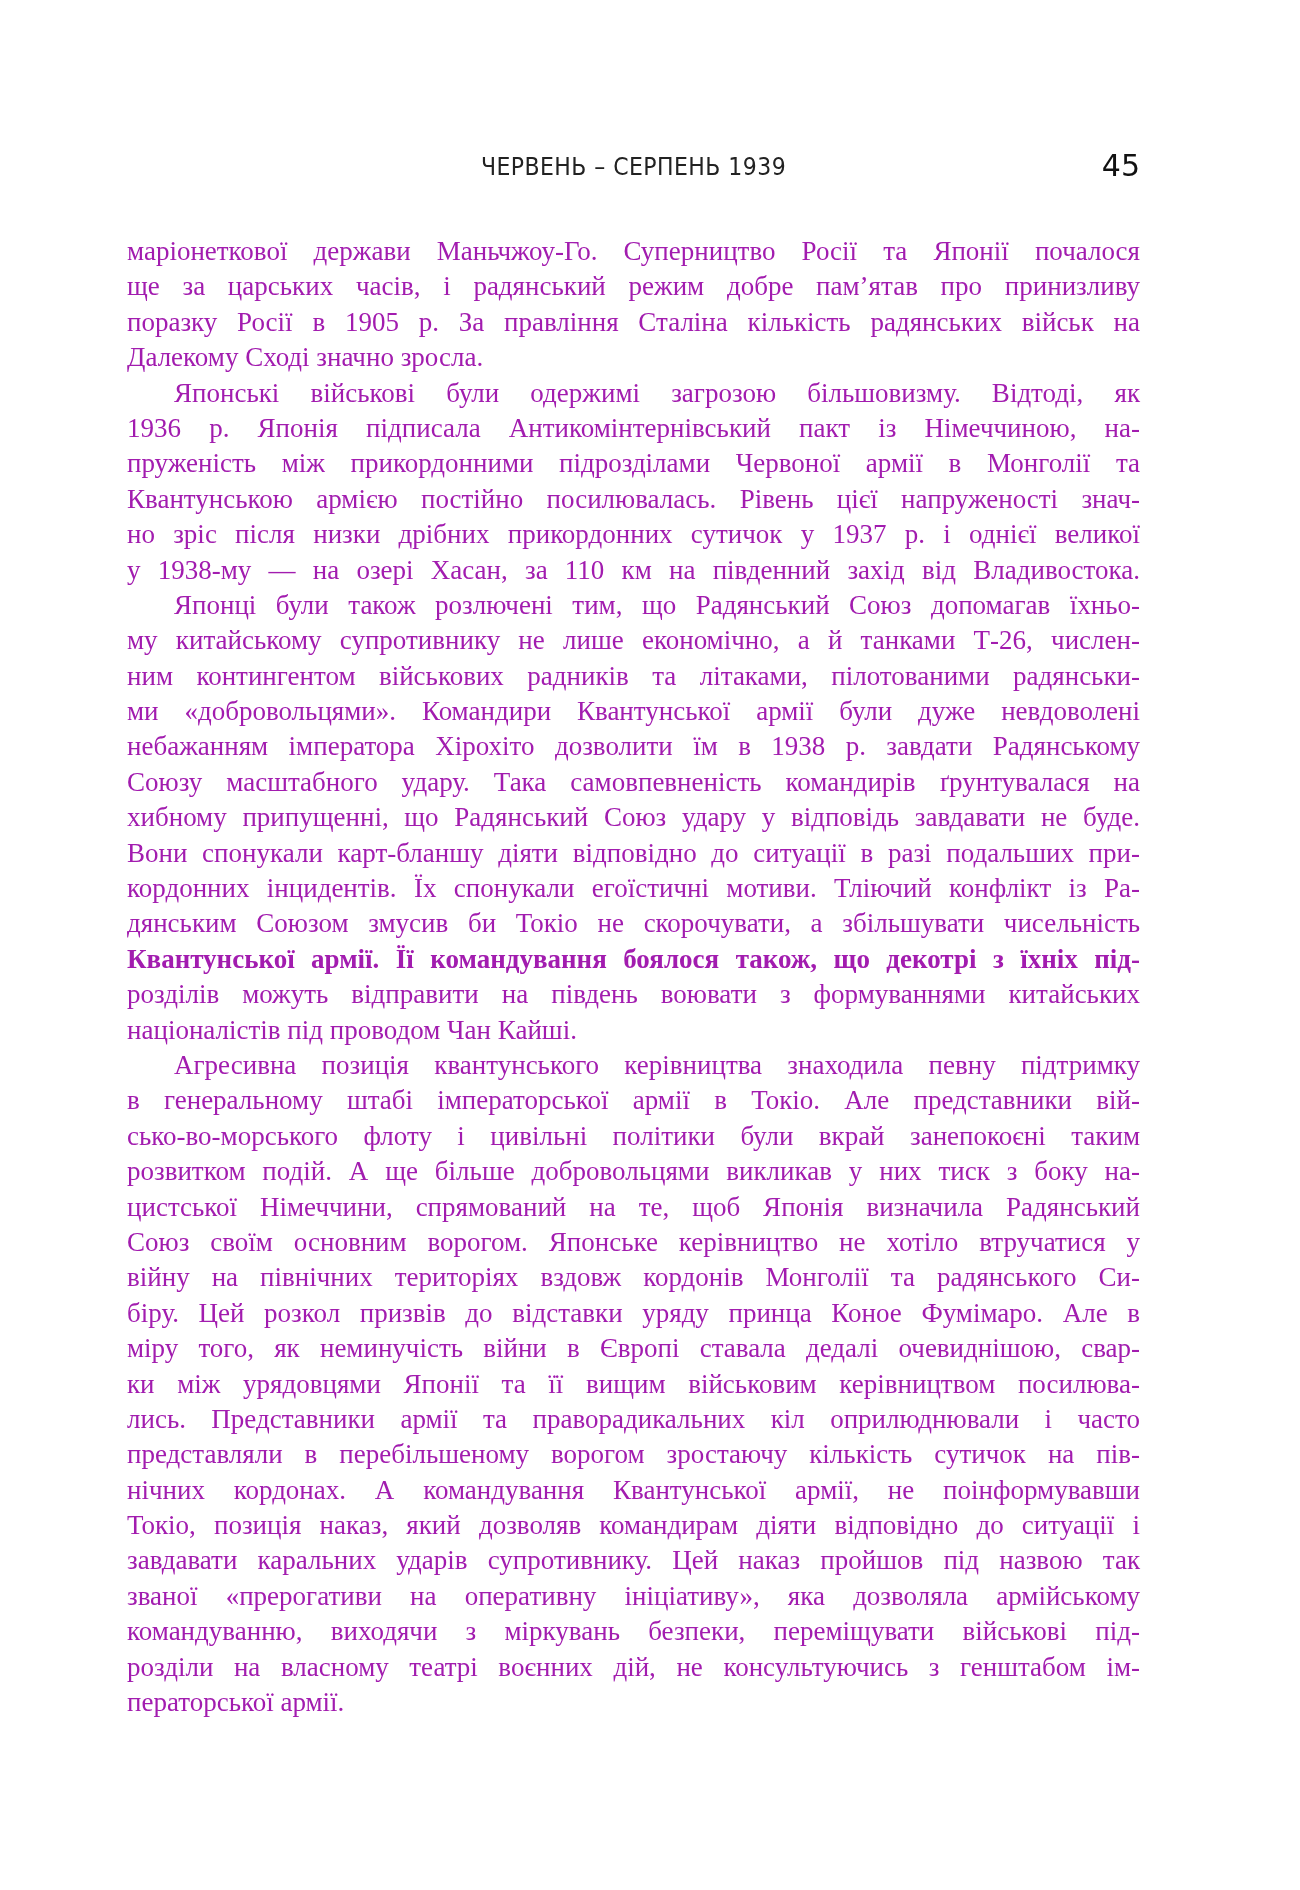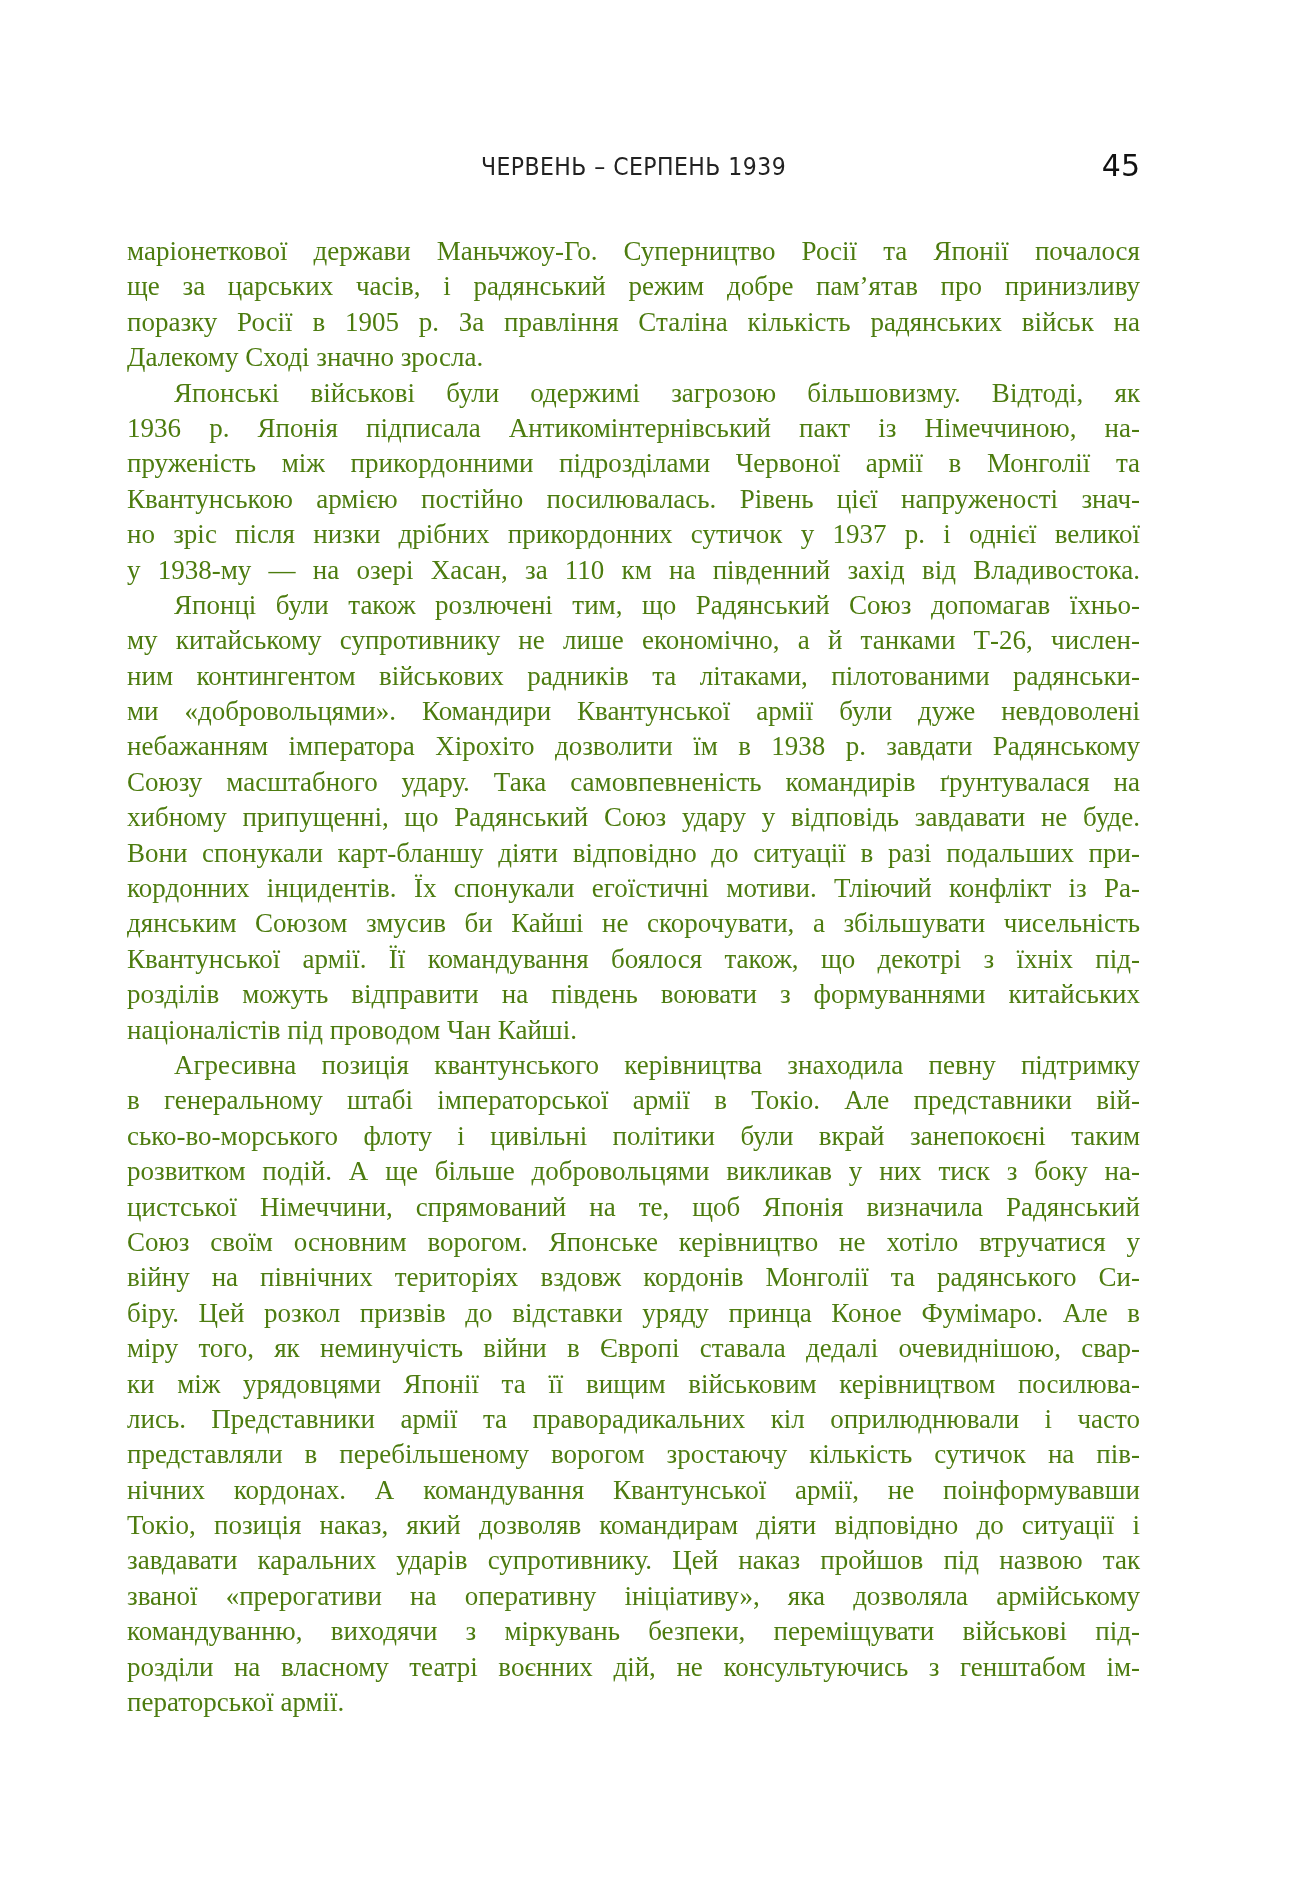--- a/index.html
+++ b/index.html
@@ -52,21 +52,21 @@
     color: #111;
   }
   .body-text {
     position: absolute;
     left: 127px;
     top: 234px;
     width: 1013px;
     font-family: "Liberation Serif", serif;
     font-size: 27px;
     line-height: 35.4px;
-    color: #4d7c0f;
+    color: #a21caf;
   }
   .para {
     margin: 0;
   }
   .line {
     display: block;
     text-align: justify;
     text-align-last: justify;
     white-space: nowrap;
     height: 35.4px;
@@ -111,22 +111,22 @@
     <div class="para">
       <span class="line indent" style="white-space: normal;">Японці були також розлючені тим, що Радянський Союз допомагав їхньо-</span>
       <span class="line" style="white-space: normal;">му китайському супротивнику не лише економічно, а й танками Т-26, числен-</span>
       <span class="line" style="white-space: normal;">ним контингентом військових радників та літаками, пілотованими радянськи-</span>
       <span class="line" style="white-space: normal;">ми «добровольцями». Командири Квантунської армії були дуже невдоволені</span>
       <span class="line" style="white-space: normal;">небажанням імператора Хірохіто дозволити їм в 1938 р. завдати Радянському</span>
       <span class="line" style="white-space: normal;">Союзу масштабного удару. Така самовпевненість командирів ґрунтувалася на</span>
       <span class="line" style="white-space: normal;">хибному припущенні, що Радянський Союз удару у відповідь завдавати не буде.</span>
       <span class="line" style="white-space: normal;">Вони спонукали карт-бланшу діяти відповідно до ситуації в разі подальших при-</span>
       <span class="line" style="white-space: normal;">кордонних інцидентів. Їх спонукали егоїстичні мотиви. Тліючий конфлікт із Ра-</span>
-      <span class="line" style="white-space: normal;">дянським Союзом змусив би Кайші не скорочувати, а збільшувати чисельність</span>
-      <span class="line" style="white-space: normal;">Квантунської армії. Її командування боялося також, що декотрі з їхніх під-</span>
+      <span class="line" style="white-space: normal;">дянським Союзом змусив би Токіо не скорочувати, а збільшувати чисельність</span>
+      <span class="line" style="white-space: normal; font-weight: bold;">Квантунської армії. Її командування боялося також, що декотрі з їхніх під-</span>
       <span class="line" style="white-space: normal;">розділів можуть відправити на південь воювати з формуваннями китайських</span>
       <span class="line last" style="white-space: normal;">націоналістів під проводом Чан Кайші.</span>
     </div>
 
     <div class="para">
       <span class="line indent" style="white-space: normal;">Агресивна позиція квантунського керівництва знаходила певну підтримку</span>
       <span class="line" style="white-space: normal;">в генеральному штабі імператорської армії в Токіо. Але представники вій-</span>
       <span class="line" style="white-space: normal;">сько-во-морського флоту і цивільні політики були вкрай занепокоєні таким</span>
       <span class="line" style="white-space: normal;">розвитком подій. А ще більше добровольцями викликав у них тиск з боку на-</span>
       <span class="line" style="white-space: normal;">цистської Німеччини, спрямований на те, щоб Японія визначила Радянський</span>

